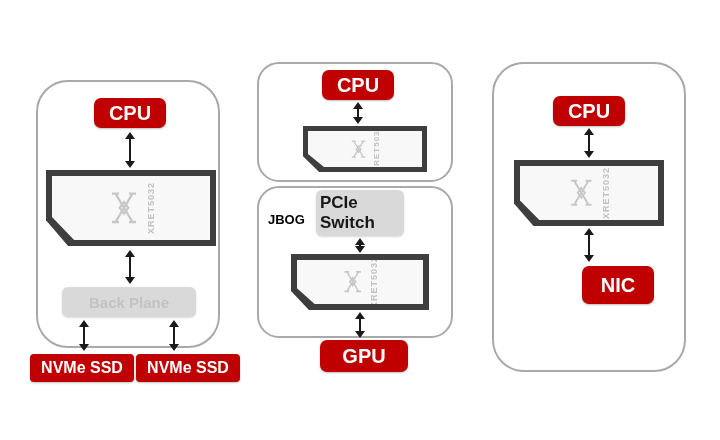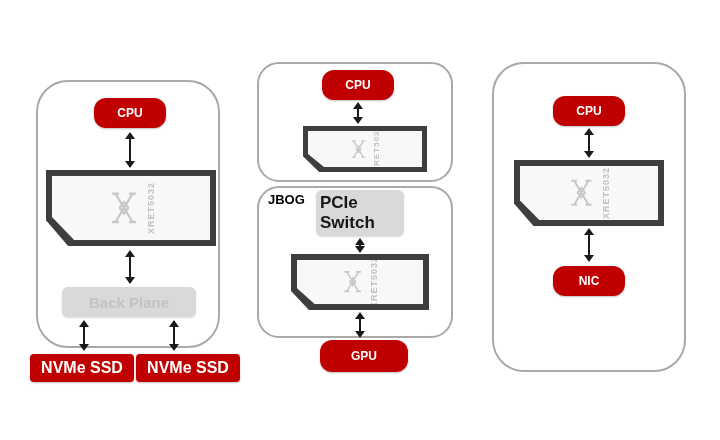--- a/index.html
+++ b/index.html
@@ -8,21 +8,21 @@
     background:#ffffff;
     font-family:"Liberation Sans", sans-serif;
   }
   .panel{
     position:absolute;background:#ffffff;border:2px solid #a9a9a9;
     box-sizing:border-box;
   }
   .badge{
     position:absolute;display:flex;align-items:center;justify-content:center;
     background:var(--badge_red,#c00000);color:#ffffff;font-weight:700;
-    border-radius:12px;box-sizing:border-box;font-size:12px;
+    border-radius:7px;box-sizing:border-box;font-size:20px;
     box-shadow:0 1px 2px rgba(0,0,0,.25);
   }
   .badge.ssd{font-size:16px;border-radius:4px;}
   .graybox{
     position:absolute;display:flex;align-items:center;justify-content:center;
     background:var(--box_gray,#d9d9d9);border-radius:6px;font-weight:700;
     box-sizing:border-box;box-shadow:0 1px 2px rgba(0,0,0,.15);
   }
   .backplane{color:#c3c3c3;font-size:15px;}
   .switch{color:#171717;font-size:17px;text-align:left;line-height:1.15;padding:4px;}
@@ -111,21 +111,21 @@
   <div class="card-inner">
     <svg class="logo" viewBox="0 0 24 28">
       <path d="M6 4 L18 24 M18 4 L6 24 M3.5 4 H8.5 M15.5 4 H20.5 M3.5 24 H8.5 M15.5 24 H20.5 M12 10 L15 14 L12 18 L9 14 Z"></path>
     </svg>
     <span class="vtext">XRET5032</span>
   </div>
 </div>
 
 <div class="panel" style="left:257px;top:186px;width:196px;height:152px;border-radius:22px;"></div>
 
-<div class="jbog" style="left:268px;top:192px;">JBOG</div>
+<div class="jbog" style="left:268px;top:212px;">JBOG</div>
 
 <div class="graybox switch" style="left:316px;top:190px;width:88px;height:46px;">PCIe Switch</div>
 
 <div class="varrow" style="left:354px;top:238px;height:15px;">
     <i class="tip-up"></i>
     <i class="line"></i>
     <i class="tip-down"></i>
   </div>
 
 <div class="card" style="left:291px;top:254px;width:138px;height:56px;">
@@ -163,13 +163,13 @@
     <span class="vtext">XRET5032</span>
   </div>
 </div>
 
 <div class="varrow" style="left:583px;top:228px;height:34px;">
     <i class="tip-up"></i>
     <i class="line"></i>
     <i class="tip-down"></i>
   </div>
 
-<div class="badge" style="left:553px;top:266px;width:72px;height:30px;">NIC</div>
+<div class="badge" style="left:582px;top:266px;width:72px;height:38px;">NIC</div>
 
 </body></html>

